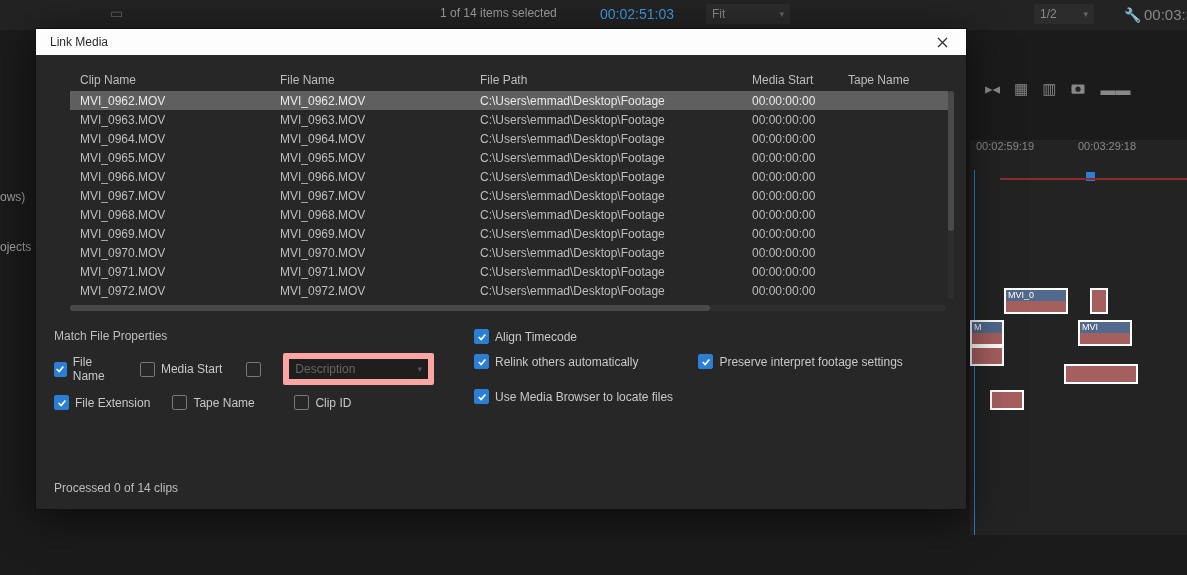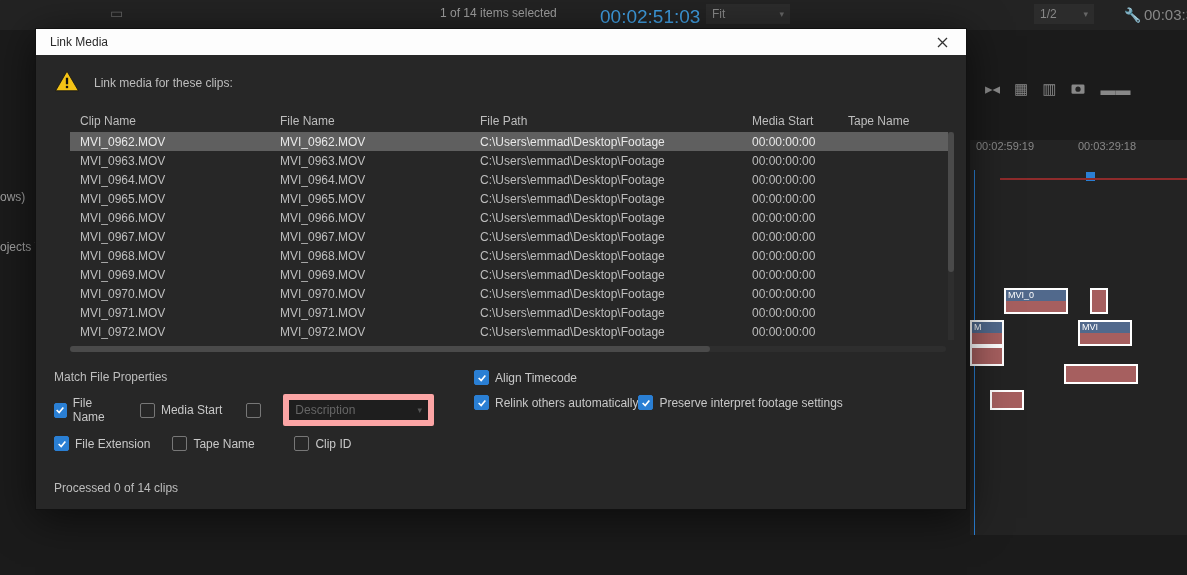--- a/index.html
+++ b/index.html
@@ -1,20 +1,20 @@
 <!DOCTYPE html>
 <html><head>
 <meta charset="utf-8">
 <style>
   html,body{margin:0;padding:0;width:1187px;height:575px;background:#1b1b1b;font-family:"Segoe UI",Arial,sans-serif;font-size:12px;color:#c8c8c8;overflow:hidden;position:relative}
 
   
   .top-bar{position:absolute;left:0;top:0;right:0;height:30px;background:#232323;display:flex;align-items:center}
   .sel-count{position:absolute;left:440px;top:6px;color:#a0a0a0;font-size:12px}
-  .tc-big{position:absolute;left:600px;top:6px;color:#3f9de0;font-size:19px}
+  .tc-big{position:absolute;left:600px;top:6px;color:#3f9de0;font-size:14px}
   .fit-drop{position:absolute;left:706px;top:4px;width:72px;height:20px;background:#2c2c2c;display:flex;align-items:center;padding:0 6px;color:#888}
   .fit-chev{margin-left:auto;font-size:9px;color:#666}
   .half-drop{position:absolute;left:1034px;top:4px;width:48px;height:20px;background:#2c2c2c;display:flex;align-items:center;padding:0 6px;color:#888}
   .wrench{position:absolute;left:1124px;top:7px;color:#888;font-size:14px}
   .tc-right{position:absolute;left:1144px;top:6px;color:#888;font-size:15px}
 
   
   .left-frag1{position:absolute;left:0;top:190px;color:#a0a0a0}
   .left-frag2{position:absolute;left:0;top:240px;color:#a0a0a0}
   .icon-frag{position:absolute;left:110px;top:5px;color:#666;font-size:14px}
@@ -144,30 +144,20 @@
 <div class="dlg">
   <div class="dlg-title">
     <span>Link Media</span>
     <span class="dlg-close">
       <svg width="11" height="11" viewBox="0 0 11 11">
           <path d="M1 1 L10 10 M10 1 L1 10" stroke="#333" stroke-width="1.3"></path>
         </svg>
     </span>
   </div>
   <div class="dlg-body">
-    <div class="warn-row">
-      <span class="warn-icon">
-        <svg viewBox="0 0 32 28">
-            <path d="M16 2 L30 26 L2 26 Z" fill="#f4c316" stroke="#111" stroke-width="1"></path>
-            <rect x="14.6" y="10" width="2.8" height="8" fill="#111"></rect>
-            <rect x="14.6" y="20" width="2.8" height="2.8" fill="#111"></rect>
-          </svg>
-      </span>
-      <span class="warn-txt">Link media for these clips:</span>
-    </div>
 
     <div class="tbl-wrap">
       <div class="tbl-head">
         <div class="col-clip">Clip Name</div>
         <div class="col-file">File Name</div>
         <div class="col-path">File Path</div>
         <div class="col-start">Media Start</div>
         <div class="col-tape">Tape Name</div>
       </div>
       <div class="tbl-rows" id="rows-mount">
@@ -302,38 +292,46 @@
       </div>
       <div class="opts-right">
         <label class="cb on">
             <span class="box check">
               <svg viewBox="0 0 12 12">
                 <path d="M2 6 L5 9 L10 3"></path>
               </svg>
             </span>
             <span>Align Timecode</span>
           </label>
-        <div style="display:flex;">
+        <div style="display:flex;gap:60px">
           <label class="cb on">
               <span class="box check">
                 <svg viewBox="0 0 12 12">
                   <path d="M2 6 L5 9 L10 3"></path>
                 </svg>
               </span>
               <span>Relink others automatically</span>
             </label>
           <label class="cb on">
               <span class="box check">
                 <svg viewBox="0 0 12 12">
                   <path d="M2 6 L5 9 L10 3"></path>
                 </svg>
               </span>
               <span>Preserve interpret footage settings</span>
             </label>
         </div>
+        <label class="cb on" style="margin-top:10px">
+            <span class="box check">
+              <svg viewBox="0 0 12 12">
+                <path d="M2 6 L5 9 L10 3"></path>
+              </svg>
+            </span>
+            <span>Use Media Browser to locate files</span>
+          </label>
       </div>
     </div>
   </div>
 
   <div class="footer">
     <span class="processed">Processed 0 of 14 clips</span>
   </div>
 </div>
 
 </body></html>

